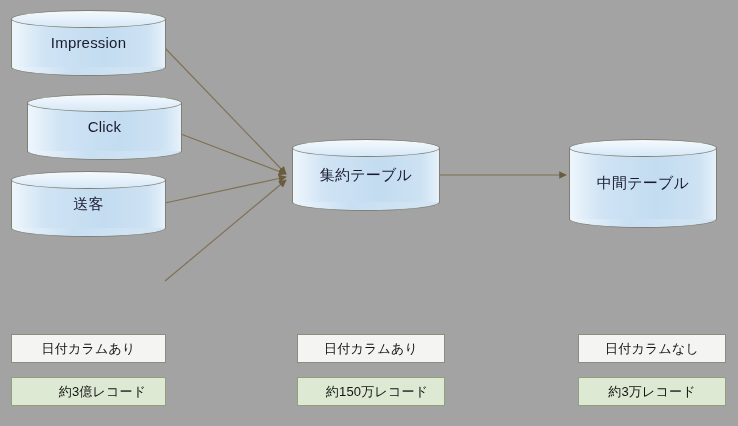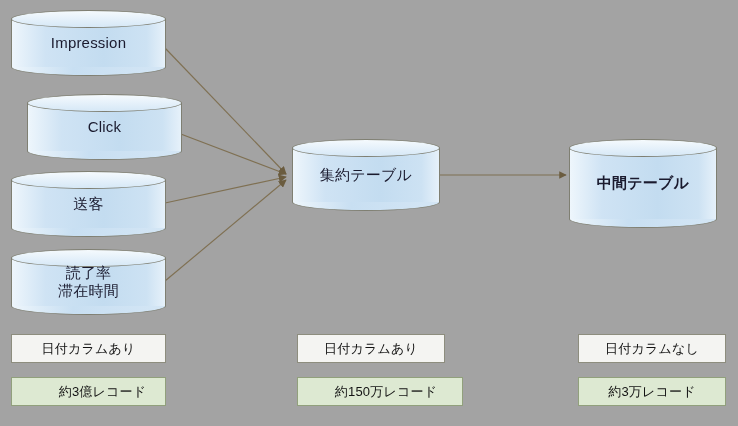--- a/index.html
+++ b/index.html
@@ -145,53 +145,46 @@
     <div class="label">Click</div>
   </div>
 
   <div class="cyl" style="left:11px; top:171px; width:155px; height:66px;">
     <div class="body"></div>
     <div class="bottom"></div>
     <div class="top"></div>
     <div class="label">送客</div>
   </div>
 
-  <div class="cyl" style="left:11px; top:249px; width:155px; height:66px;">
-    <div class="body"></div>
-    <div class="bottom"></div>
-    <div class="top"></div>
-    <div class="label">読了率
-滞在時間</div>
-  </div>
 
   <div class="cyl" style="left:292px; top:139px; width:148px; height:72px;">
     <div class="body"></div>
     <div class="bottom"></div>
     <div class="top"></div>
     <div class="label">集約テーブル</div>
   </div>
 
-  <div class="cyl" style="left:569px; top:139px; width:148px; height:89px;font-weight:bold;">
+  <div class="cyl" style="left:569px; top:139px; width:148px; height:89px;">
     <div class="body"></div>
     <div class="bottom"></div>
     <div class="top"></div>
     <div class="label">中間テーブル</div>
   </div>
 
   <div class="note grey" style="left:11px; top:334px; width:155px; height:29px;">
     <span>日付カラムあり</span>
   </div>
   <div class="note green" style="left:11px; top:377px; width:155px; height:29px;padding-left:28px;">
     <span>約3億レコード</span>
   </div>
 
   <div class="note grey" style="left:297px; top:334px; width:148px; height:29px;">
     <span>日付カラムあり</span>
   </div>
-  <div class="note green" style="left:297px; top:377px; width:166px; height:29px;padding-left:12px;">
+  <div class="note green" style="left:297px; top:377px; width:148px; height:29px;padding-left:12px;">
     <span>約150万レコード</span>
   </div>
 
   <div class="note grey" style="left:578px; top:334px; width:148px; height:29px;">
     <span>日付カラムなし</span>
   </div>
   <div class="note green" style="left:578px; top:377px; width:148px; height:29px;">
     <span>約3万レコード</span>
   </div>
 

